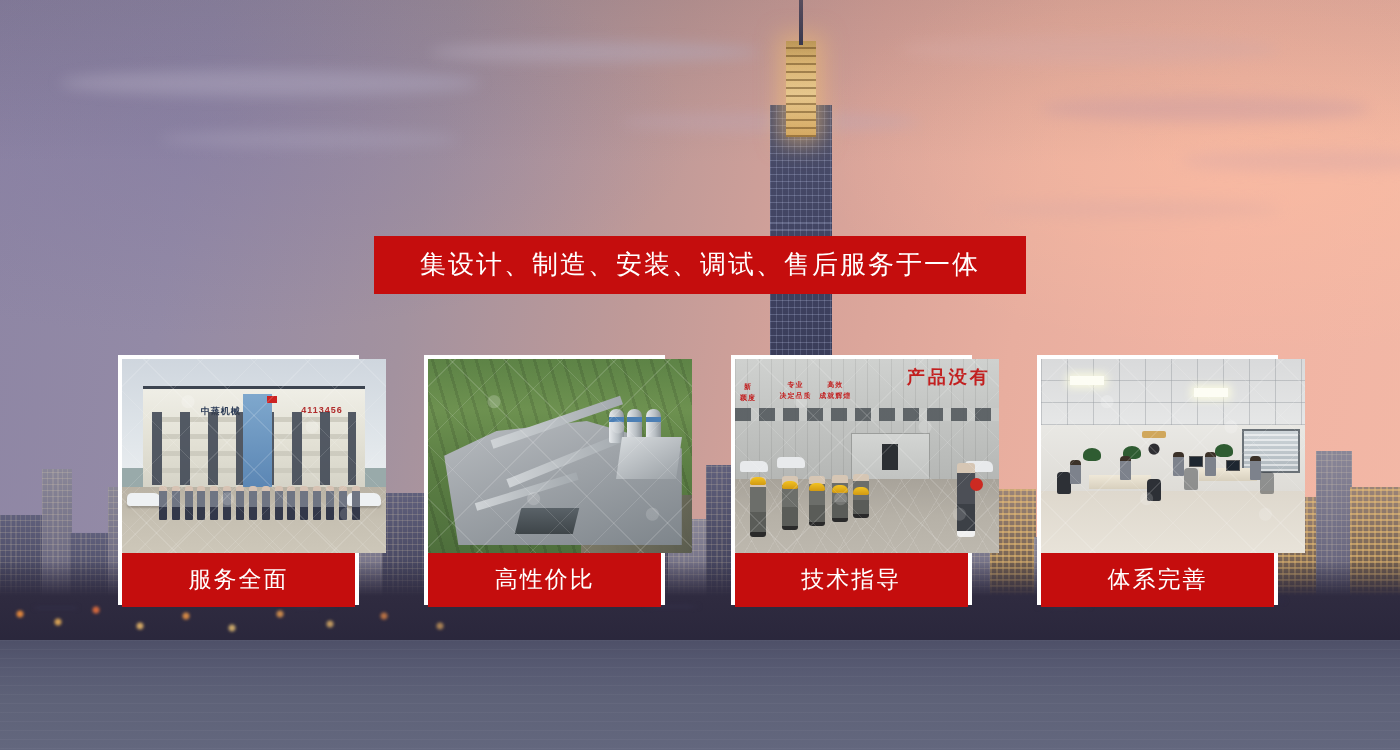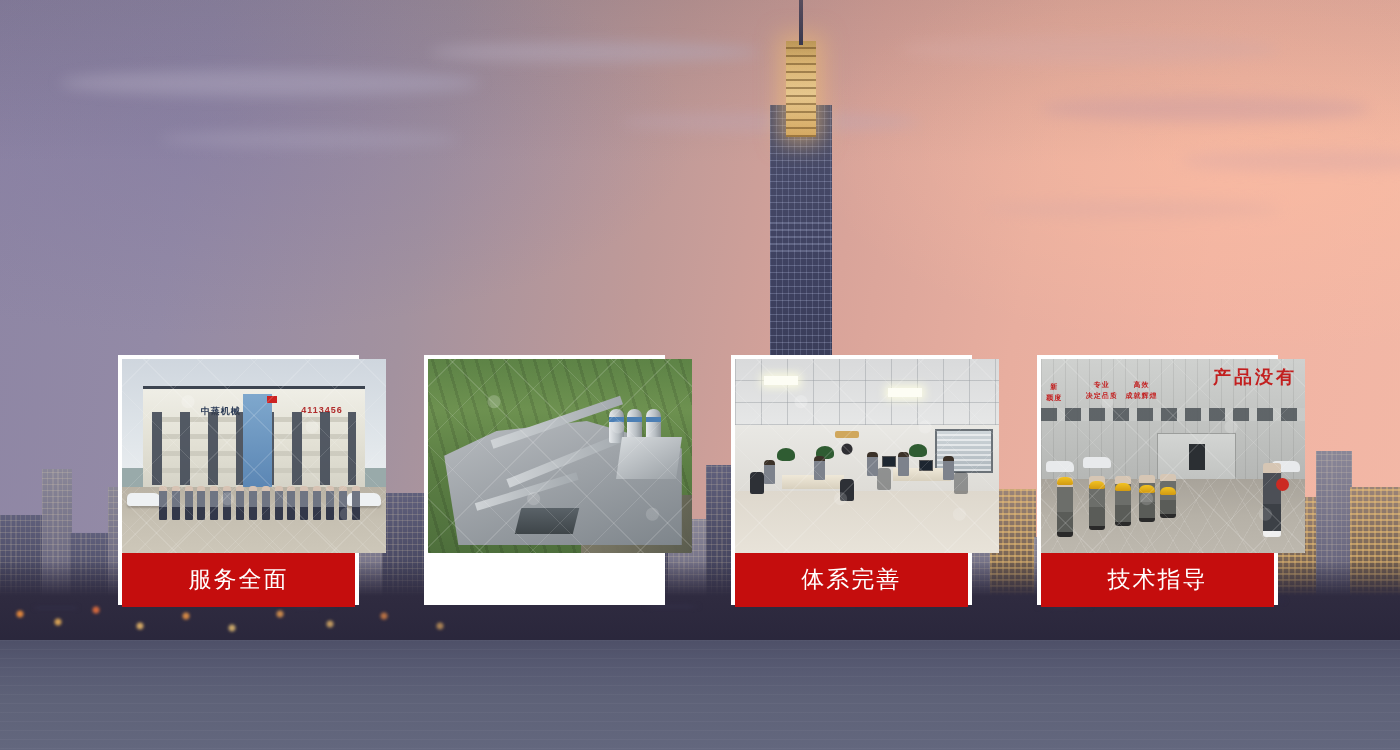--- a/index.html
+++ b/index.html
@@ -335,20 +335,23 @@
     <div class="tower-crown"></div>
     <div class="tower-spire"></div>
   </div>
 
   <div class="treeline"></div>
   <div class="bank-lights"></div>
   <div class="river"></div>
   <div class="mask-fade"></div>
 
 
+  <div class="subtitle-wrap">
+    <span class="subtitle">集设计、制造、安装、调试、售后服务于一体</span>
+  </div>
 
   <div class="cards">
 
     <div class="card">
       <div class="card-photo">
         <div class="p1-sky"></div>
         <div class="p1-bld">
           <span class="p1-sign">中蒸机械</span>
           <span class="p1-phone">4113456</span>
         </div>
@@ -388,50 +391,21 @@
         <div class="p2-belt p2-b1"></div>
         <div class="p2-belt p2-b2"></div>
         <div class="p2-belt p2-b3"></div>
         <div class="p2-silo s1"></div>
         <div class="p2-silo s2"></div>
         <div class="p2-silo s3"></div>
         <div class="p2-shed"></div>
         <div class="p2-roof"></div>
         <div class="wm"></div>
       </div>
-    </div>
-
-    <div class="card">
-      <div class="card-photo">
-        <div class="p3-ceil"></div>
-        <div class="p3-light a"></div>
-        <div class="p3-light b"></div>
-        <div class="p3-wall"></div>
-        <div class="p3-decal"></div>
-        <div class="p3-window"></div>
-        <div class="p3-floor"></div>
-        <div class="p3-plant p1"></div>
-        <div class="p3-plant p2"></div>
-        <div class="p3-plant p3"></div>
-        <div class="p3-desk d1"></div>
-        <div class="p3-desk d2"></div>
-        <div class="p3-mon m1"></div>
-        <div class="p3-mon m2"></div>
-        <div class="p3-chair c1"></div>
-          <div class="p3-chair c2"></div>
-        <div class="p3-chair c3"></div>
-          <div class="p3-chair c4"></div>
-        <div class="p3-person a"></div>
-          <div class="p3-person b"></div>
-        <div class="p3-person c"></div>
-          <div class="p3-person d"></div>
-        <div class="p3-person e"></div>
-        <div class="wm"></div>
-      </div>
-      <div class="card-caption">体系完善</div>
+      <div class="card-caption">高性价比</div>
     </div>
 
     <div class="card">
       <div class="card-photo">
         <div class="p4-wall"></div>
         <div class="p4-slogan-big">产品没有</div>
         <div class="p4-slogan-s s1">新<br>颖度</div>
         <div class="p4-slogan-s s2">专业<br>决定品质</div>
         <div class="p4-slogan-s s3">高效<br>成就辉煌</div>
         <div class="p4-windowrow"></div>
@@ -451,14 +425,44 @@
         <div class="p4-hat" style="left:37%;bottom:60px"></div>
         <div class="p4-worker" style="left:45%;bottom:18%;height:44px"></div>
         <div class="p4-hat" style="left:45%;bottom:58px"></div>
         <div class="p4-boss"></div>
         <div class="p4-helmet-red"></div>
         <div class="wm"></div>
       </div>
       <div class="card-caption">技术指导</div>
     </div>
 
+    <div class="card">
+      <div class="card-photo">
+        <div class="p3-ceil"></div>
+        <div class="p3-light a"></div>
+        <div class="p3-light b"></div>
+        <div class="p3-wall"></div>
+        <div class="p3-decal"></div>
+        <div class="p3-window"></div>
+        <div class="p3-floor"></div>
+        <div class="p3-plant p1"></div>
+        <div class="p3-plant p2"></div>
+        <div class="p3-plant p3"></div>
+        <div class="p3-desk d1"></div>
+        <div class="p3-desk d2"></div>
+        <div class="p3-mon m1"></div>
+        <div class="p3-mon m2"></div>
+        <div class="p3-chair c1"></div>
+          <div class="p3-chair c2"></div>
+        <div class="p3-chair c3"></div>
+          <div class="p3-chair c4"></div>
+        <div class="p3-person a"></div>
+          <div class="p3-person b"></div>
+        <div class="p3-person c"></div>
+          <div class="p3-person d"></div>
+        <div class="p3-person e"></div>
+        <div class="wm"></div>
+      </div>
+      <div class="card-caption">体系完善</div>
+    </div>
+
   </div>
 </div>
 
 </body></html>

